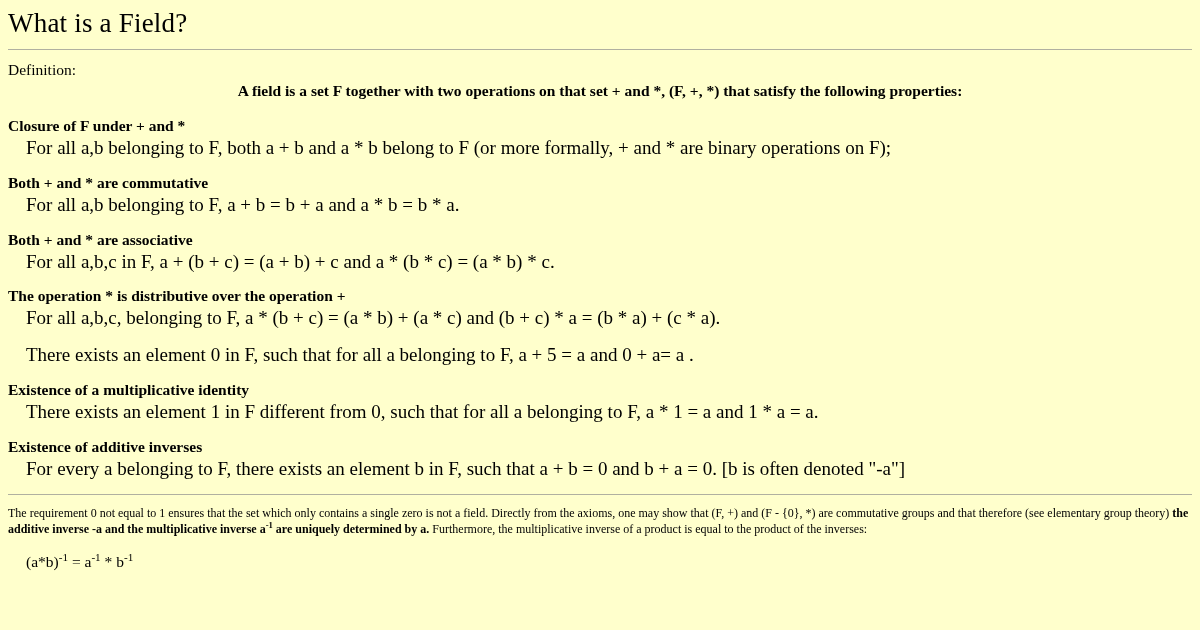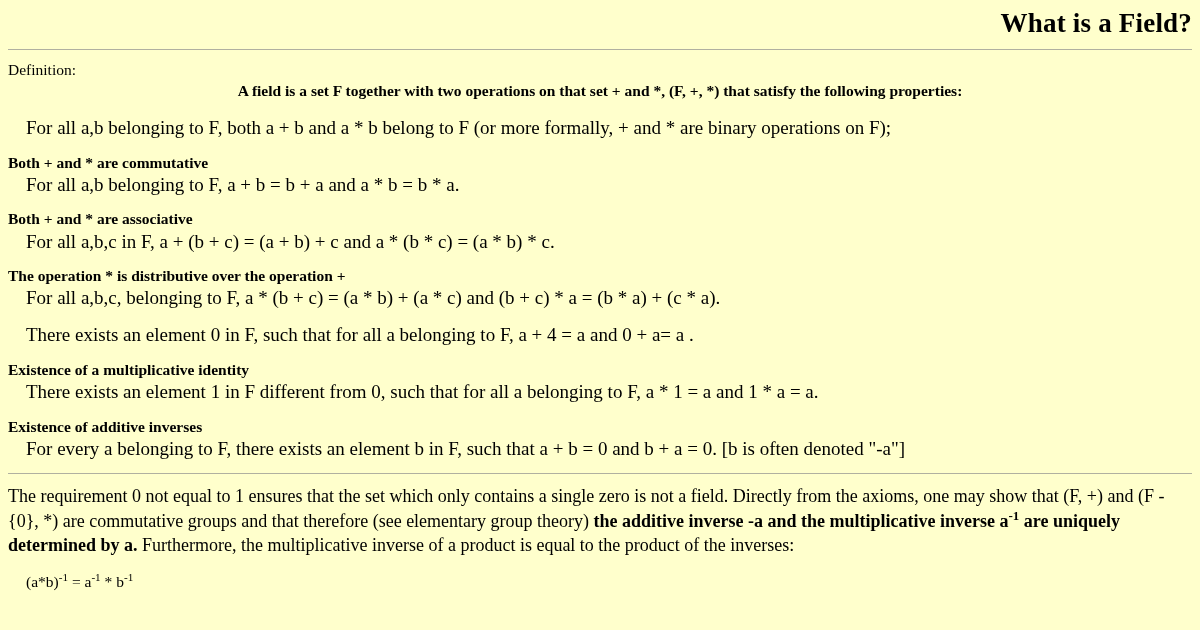--- a/index.html
+++ b/index.html
@@ -13,23 +13,23 @@
     font-family: "Liberation Serif", serif;
     color: #000000;
     overflow: hidden;
   }
   .page {
     padding: 0 8px;
     box-sizing: border-box;
     width: 1200px;
   }
   .title {
-    text-align: right;
+    text-align: left;
     font-size: 27px;
-    font-weight: bold;
+    font-weight: normal;
     margin: 8px 0 10px 0;
     letter-spacing: 0.2px;
   }
   hr.rule {
     border: none;
     border-top: 1px solid #b0b0a0;
     margin: 6px 0 10px 0;
     height: 0;
   }
   .def-label {
@@ -51,21 +51,21 @@
     font-weight: bold;
     font-size: 15.5px;
     line-height: 1.3;
   }
   .prop-body {
     font-size: 19px;
     line-height: 1.3;
     padding-left: 18px;
   }
   .closing {
-    font-size: 18px;
+    font-size: 12px;
     line-height: 1.35;
     margin-top: 4px;
   }
   .closing b {
     font-weight: bold;
   }
   .formula {
     font-size: 15.5px;
     margin-top: 16px;
     padding-left: 18px;
@@ -82,40 +82,41 @@
 <div class="page">
 
   <h1 class="title">What is a Field?</h1>
 
   <hr class="rule">
 
   <div class="def-label">Definition:</div>
   <div class="def-text">A field is a set  F together with two operations on that set + and *, (F, +, *) that satisfy the following properties:</div>
 
   <div class="prop">
+    <div class="prop-title">Closure of F under + and *</div>
     <div class="prop-body">For all a,b belonging to F, both a + b and a * b belong to F (or more formally, + and * are binary operations on F);</div>
   </div>
 
   <div class="prop">
     <div class="prop-title">Both + and * are commutative</div>
     <div class="prop-body">For all a,b belonging to F, a + b = b + a and a * b = b * a.</div>
   </div>
 
   <div class="prop">
     <div class="prop-title">Both + and * are associative</div>
     <div class="prop-body">For all a,b,c in F, a + (b + c) = (a + b) + c and a * (b * c) = (a * b) * c.</div>
   </div>
 
   <div class="prop">
     <div class="prop-title">The operation * is distributive over the operation +</div>
     <div class="prop-body">For all a,b,c, belonging to F, a * (b + c) = (a * b) + (a * c) and (b + c) * a = (b * a) + (c * a).</div>
   </div>
 
   <div class="prop">
-    <div class="prop-body">There exists an element 0 in F, such that for all a belonging to F, a + 4 = a and 0 + a= a .</div>
+    <div class="prop-body">There exists an element 0 in F, such that for all a belonging to F, a + 5 = a and 0 + a= a .</div>
   </div>
 
   <div class="prop">
     <div class="prop-title">Existence of a multiplicative identity</div>
     <div class="prop-body">There exists an element 1 in F different from 0, such that for all a belonging to F, a * 1 = a and 1 * a = a.</div>
   </div>
 
   <div class="prop">
     <div class="prop-title">Existence of additive inverses</div>
     <div class="prop-body">For every a belonging to F, there exists an element b in F, such that a + b = 0 and  b + a = 0. [b is often denoted "-a"]</div>

